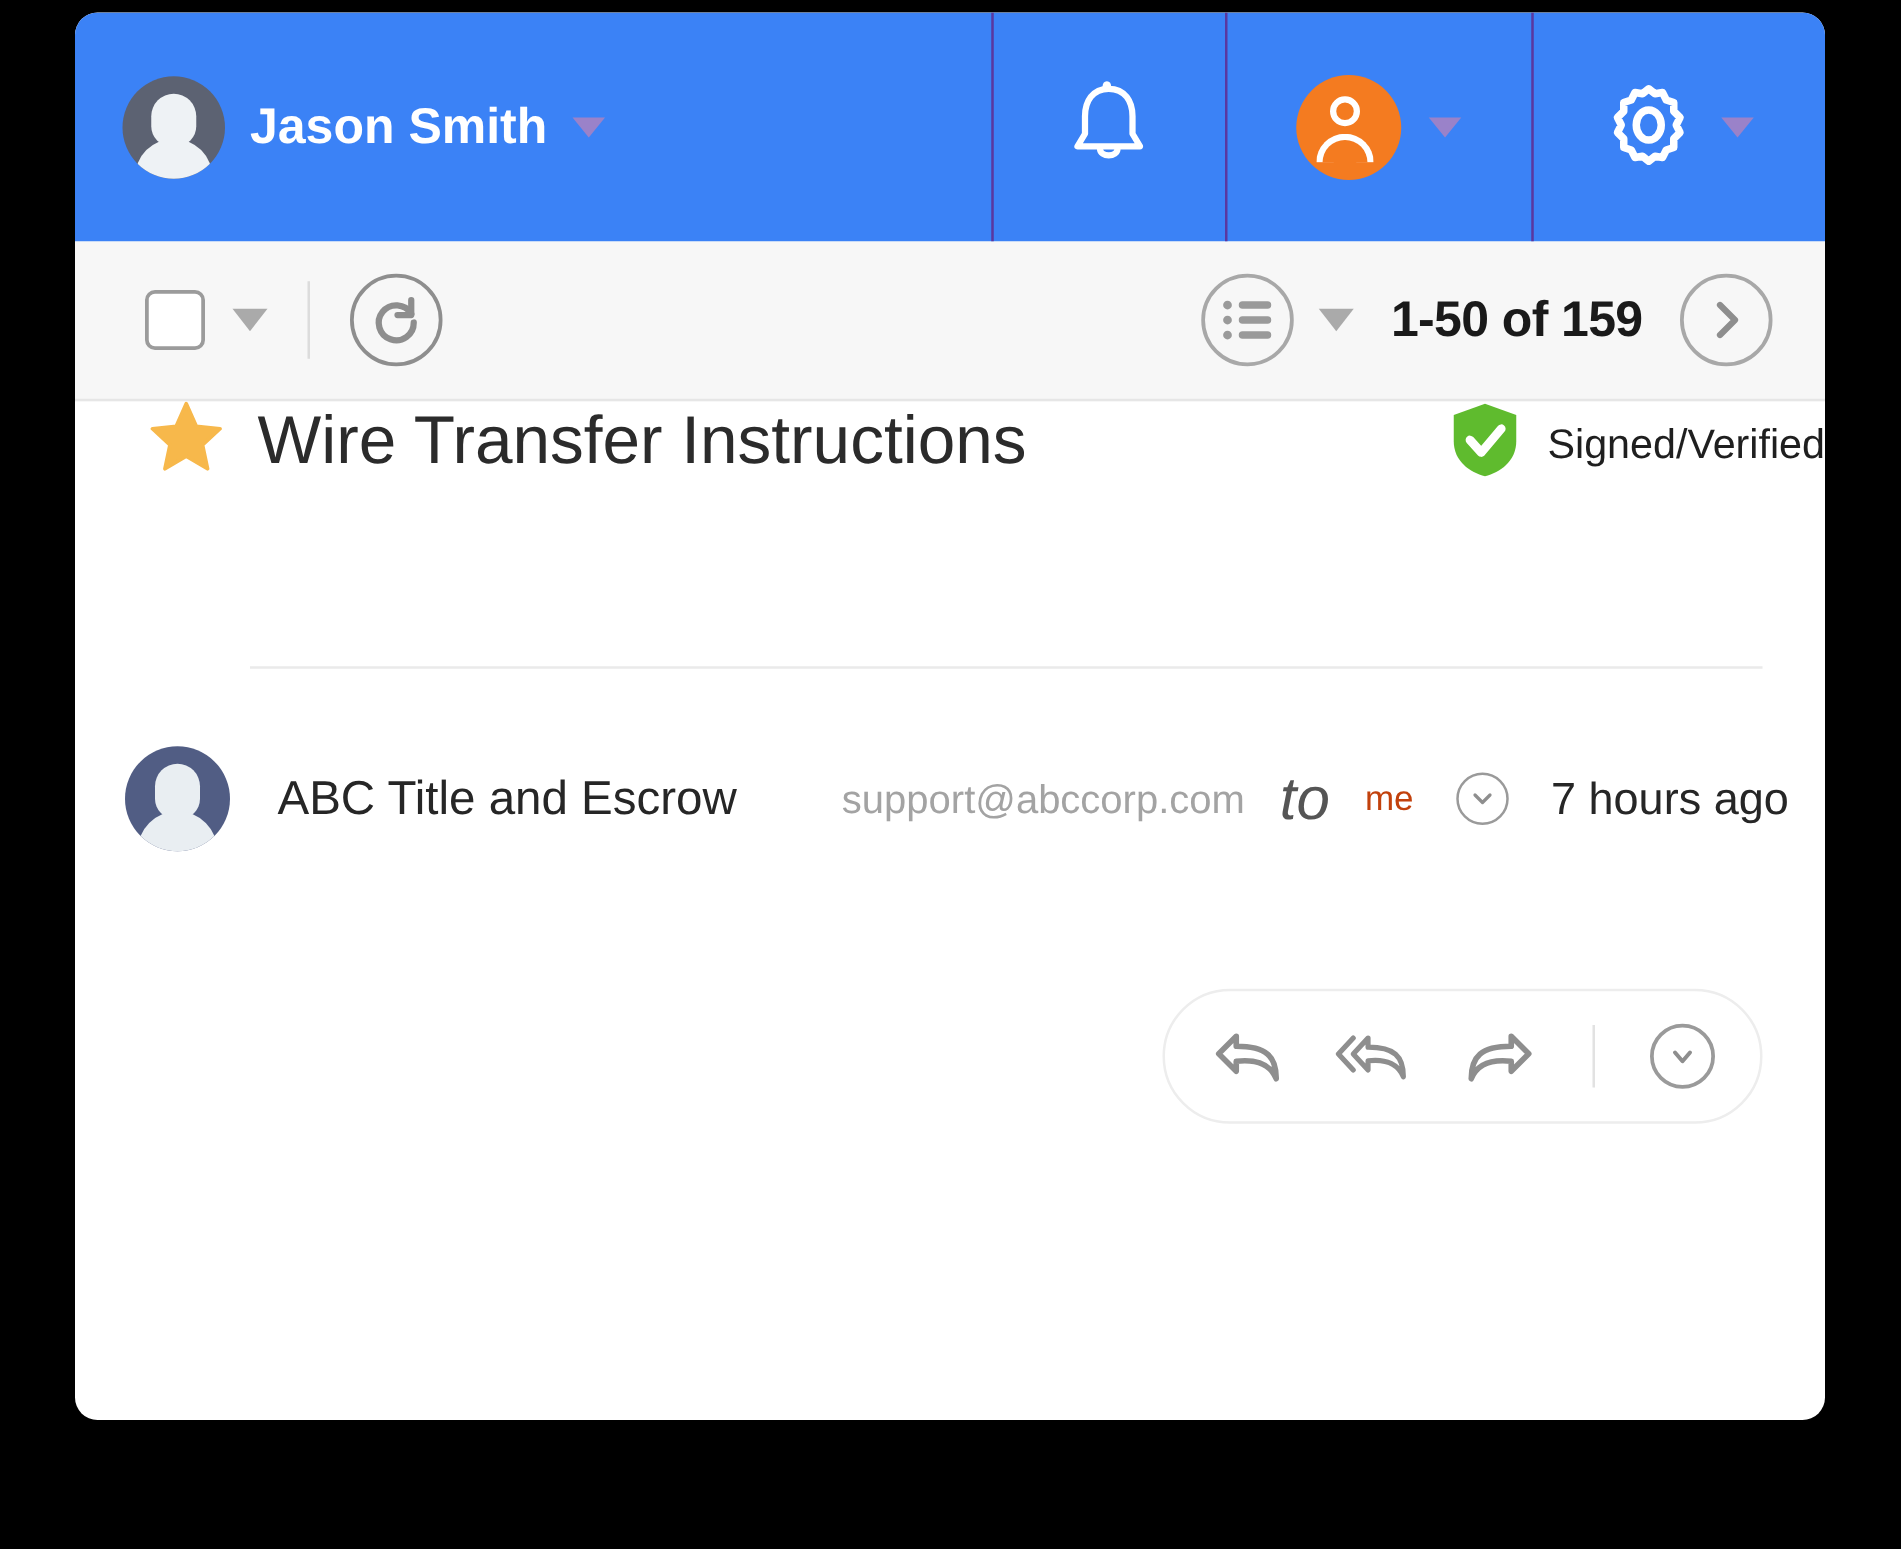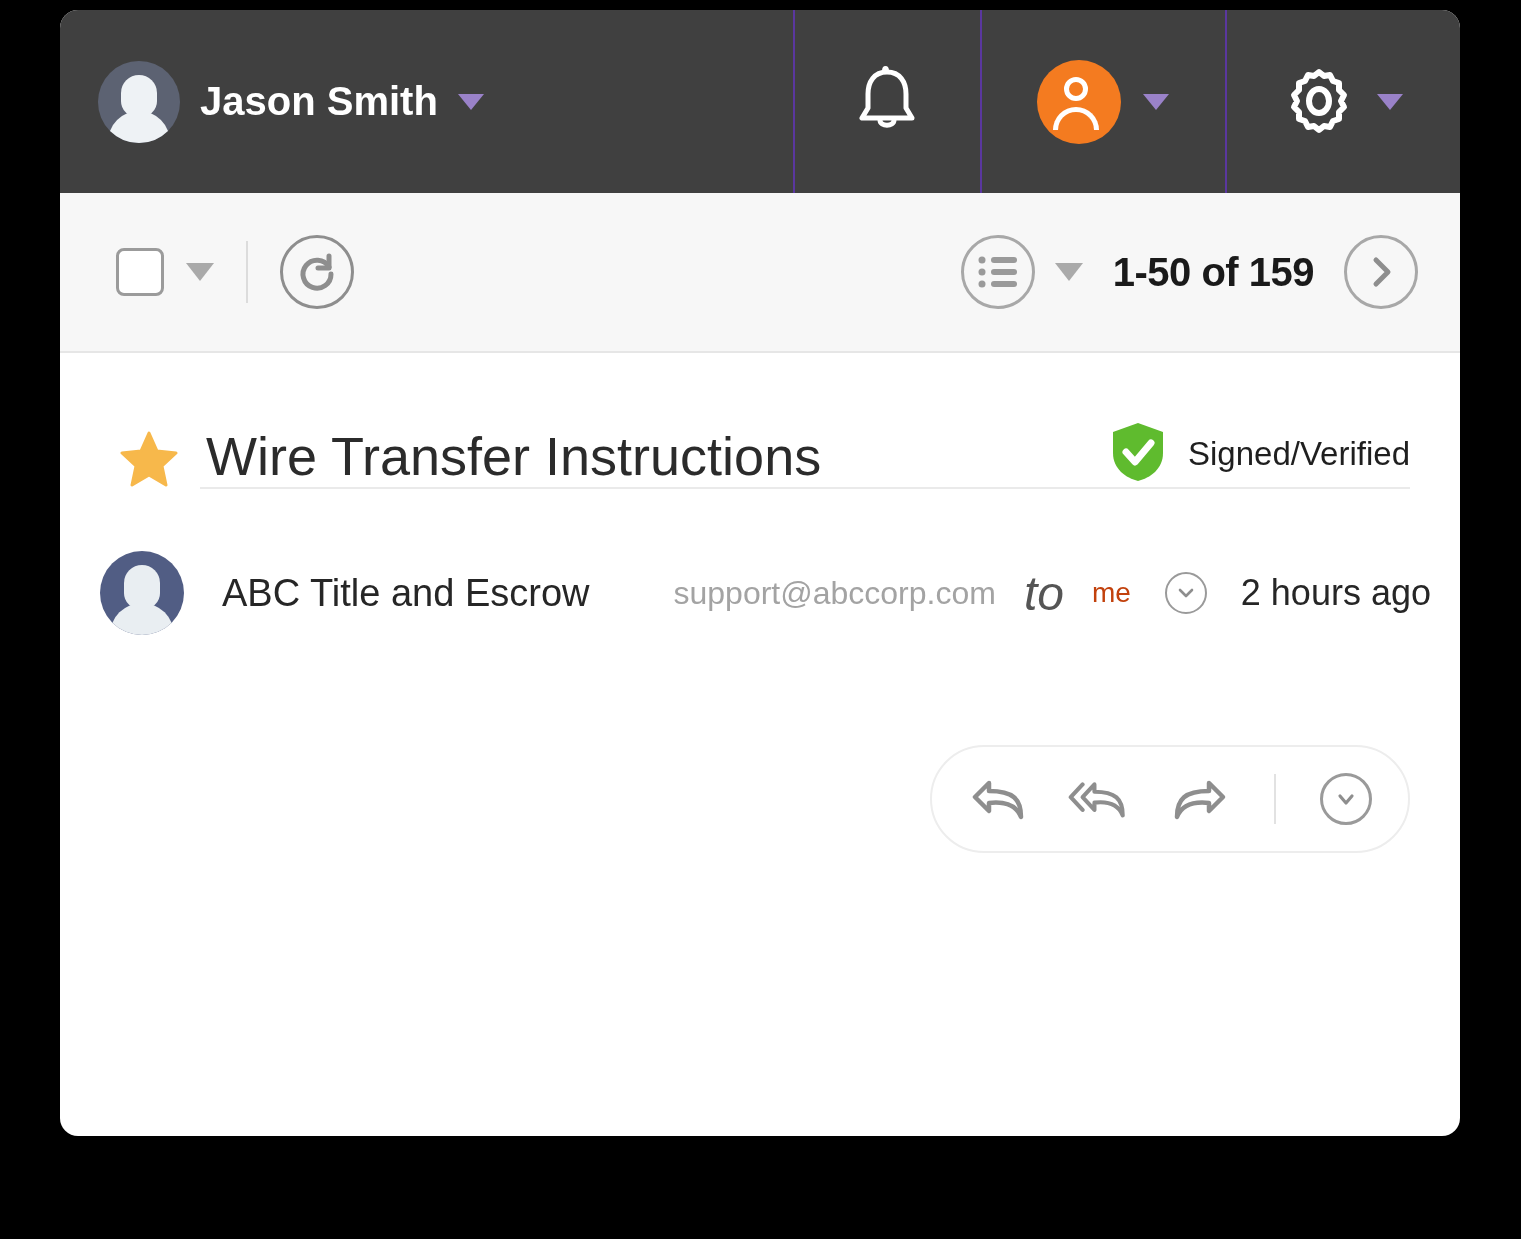--- a/index.html
+++ b/index.html
@@ -19,21 +19,21 @@
     height: 1126px;
     background: #ffffff;
     border-radius: 18px;
     overflow: hidden;
   }
 
   
   .header {
     position: relative;
     height: 183px;
-    background: #404040;
+    background: #3b82f6;
     display: flex;
     align-items: stretch;
   }
   .hdr-user {
     display: flex;
     align-items: center;
     padding-left: 38px;
     width: 733px;
     gap: 20px;
   }
@@ -109,21 +109,21 @@
     position: absolute;
     width: 46px; height: 23px;
     border: 5px solid #ffffff;
     border-bottom: none;
     border-radius: 23px 23px 0 0;
     left: 16px; top: 47px;
   }
 
   
   .toolbar {
-    height: 160px;
+    height: 128px;
     background: #f7f7f7;
     border-bottom: 2px solid #e6e6e6;
     display: flex;
     align-items: center;
     padding: 0 42px 0 56px;
   }
   .tb-left { display: flex; align-items: center; gap: 22px; }
   .tb-right { margin-left: auto; display: flex; align-items: center; gap: 20px; }
 
   .sel-check {
@@ -156,24 +156,23 @@
     font-size: 40px;
     font-weight: bold;
     color: #1a1a1a;
     white-space: nowrap;
     letter-spacing: -0.5px;
     margin: 0 10px;
   }
 
   .subject-row {
     display: flex;
-    align-items: flex-end;
-    height: 134px;
+    align-items: flex-start;
+    height: 212px;
     padding-left: 60px;
-    padding-right: 50px;
   }
   .star {
     width: 58px; height: 56px;
     flex: 0 0 auto;
     margin-right: 28px;
   }
   .subject-title {
     font-size: 54px;
     color: #2b2b2b;
     font-weight: normal;
@@ -416,21 +415,21 @@
       <div class="snd-name">ABC Title and Escrow</div>
       <div class="snd-sep"></div>
       <div class="snd-email">support@abccorp.com</div>
       <div class="snd-to">to</div>
       <div class="snd-me">me</div>
       <div class="snd-chev">
         <svg width="24" height="24" viewBox="0 0 24 24">
           <path d="M6 9 L12 15 L18 9" stroke="#8e8e8e" stroke-width="2.6" fill="none" stroke-linecap="round" stroke-linejoin="round"></path>
         </svg>
       </div>
-      <div class="snd-time">2 hours ago</div>
+      <div class="snd-time">7 hours ago</div>
     </div>
 
     <div class="action-row">
       <div class="action-pill">
         <span class="act-btn">
           <svg width="60" height="52" viewBox="0 0 60 52">
             <path d="M20 10 L6 24 L20 38 L20 30 C38 28 48 34 52 44 C52 26 44 18 20 18 Z" stroke="#8e8e8e" stroke-width="4.5" fill="none" stroke-linejoin="round" stroke-linecap="round"></path>
           </svg>
         </span>
         <span class="act-btn">

